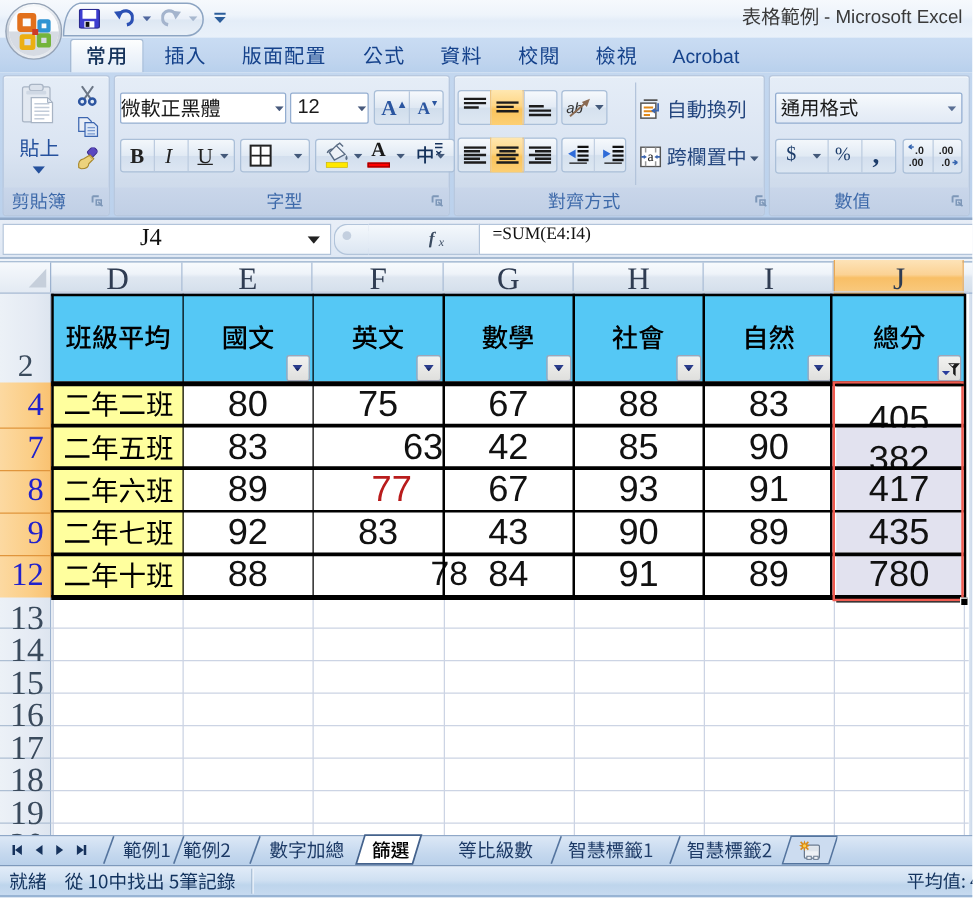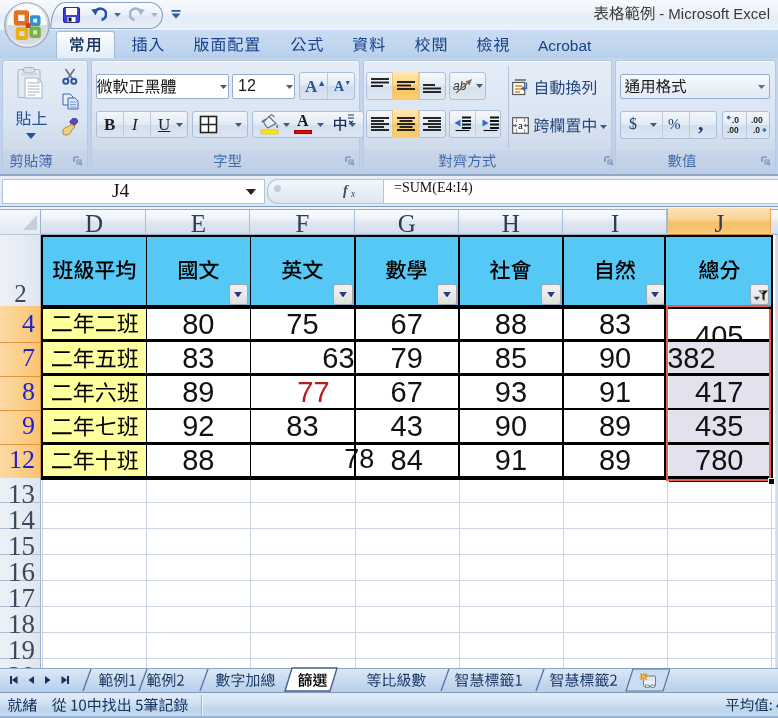--- a/index.html
+++ b/index.html
@@ -511,25 +511,25 @@
 <div class="ab" style="left:458.8px;top:307.5px;width:104.2px;height:32px;font-size:29px;color:#111;text-align:center">88</div>
 <div class="ab" style="left:563.0px;top:307.5px;width:104.2px;height:32px;font-size:29px;color:#111;text-align:center">83</div>
 <div class="ab" style="left:669.2px;top:307px;width:100.2px;height:33px;background:#fff"></div>
 <div class="ab" style="left:667.2px;top:320px;width:104.2px;height:32px;font-size:29px;color:#111;text-align:center">405</div>
 <div class="ab" style="left:42px;top:341px;width:104.5px;height:34px;background:#ffff9e"></div>
 <svg style="position:absolute;left:51.5px;top:347.8px;overflow:visible" width="85.8" height="20.3" viewBox="1.2 -18.6 85.8 20.3">
     <path d="M3.1 -15.3H18.9V-13.6H3.1ZM1.2 -2.3H20.8V-0.4H1.2Z M28.1 -18.6 29.8 -18.1Q29.2 -16.5 28.3 -15Q27.5 -13.5 26.5 -12.1Q25.6 -10.8 24.5 -9.9Q24.4 -10 24.1 -10.2Q23.9 -10.4 23.6 -10.6Q23.3 -10.8 23.1 -10.9Q24.2 -11.8 25.1 -13Q26 -14.2 26.8 -15.7Q27.6 -17.1 28.1 -18.6ZM27.8 -15.8H42V-14.2H27ZM26.7 -10.8H41.4V-9.3H28.3V-4.1H26.7ZM23 -4.9H43V-3.3H23ZM33.3 -15H35V1.8H33.3Z M46.6 -16.3H63.3V-14.7H46.6ZM45.2 -1.1H64.8V0.6H45.2ZM53.1 -15.8H54.9Q54.6 -13.9 54.3 -11.8Q54 -9.6 53.6 -7.5Q53.2 -5.4 52.9 -3.5Q52.6 -1.6 52.2 -0.1L50.4 -0.1Q50.8 -1.6 51.1 -3.5Q51.5 -5.5 51.9 -7.6Q52.2 -9.7 52.5 -11.8Q52.8 -13.9 53.1 -15.8ZM47.8 -9.9H60V-8.3H47.8ZM59.4 -9.9H59.6L59.9 -10L61.1 -9.9Q61.1 -8.9 61 -7.6Q60.9 -6.4 60.7 -5.1Q60.6 -3.7 60.5 -2.4Q60.3 -1.1 60.2 0L58.5 -0.1Q58.6 -1.3 58.8 -2.6Q58.9 -3.9 59 -5.2Q59.1 -6.6 59.2 -7.7Q59.3 -8.9 59.4 -9.7Z M78.9 -17H86.6V-15.4H78.9ZM77.8 -0.6H87.1V1H77.8ZM79.3 -8.9H86.2V-7.4H79.3ZM81.9 -16.4H83.5V0.2H81.9ZM76.7 -18.5H78.2V-9.1Q78.2 -7.4 78.1 -5.9Q77.9 -4.3 77.4 -3Q76.9 -1.6 76 -0.4Q75 0.8 73.5 1.8Q73.4 1.6 73.2 1.4Q73 1.1 72.8 0.9Q72.6 0.7 72.4 0.6Q73.8 -0.3 74.7 -1.3Q75.6 -2.4 76 -3.6Q76.4 -4.9 76.6 -6.2Q76.7 -7.6 76.7 -9.1ZM67 -16.9H73.9V-15.4H67ZM67.3 -9.8H73.3V-8.3H67.3ZM66.8 -1.7Q68.1 -1.9 69.9 -2.4Q71.7 -2.8 73.5 -3.3L73.7 -1.8Q72 -1.3 70.2 -0.9Q68.5 -0.5 67.1 -0.1ZM69.6 -16.3H71.1V-1.9L69.6 -1.6ZM73.6 -12.9 74.8 -13.4Q75.3 -12.7 75.7 -11.9Q76.1 -11.1 76.5 -10.3Q76.9 -9.5 77.1 -8.9L75.9 -8.3Q75.6 -9 75.3 -9.7Q74.9 -10.5 74.4 -11.4Q74 -12.2 73.6 -12.9Z" fill="#000"></path>
   </svg>
 <div class="ab" style="left:146.2px;top:342.0px;width:104.2px;height:32px;font-size:29px;color:#111;text-align:center">83</div>
 <div class="ab" style="left:250.4px;top:342.0px;width:104.2px;height:32px;font-size:29px;color:#111;text-align:right">63</div>
-<div class="ab" style="left:354.6px;top:342.0px;width:104.2px;height:32px;font-size:29px;color:#111;text-align:center">79</div>
+<div class="ab" style="left:354.6px;top:342.0px;width:104.2px;height:32px;font-size:29px;color:#111;text-align:center">42</div>
 <div class="ab" style="left:458.8px;top:342.0px;width:104.2px;height:32px;font-size:29px;color:#111;text-align:center">85</div>
 <div class="ab" style="left:563.0px;top:342.0px;width:104.2px;height:32px;font-size:29px;color:#111;text-align:center">90</div>
 <div class="ab" style="left:669.2px;top:342px;width:100.2px;height:32px;background:#e2e2ef"></div>
-<div class="ab" style="left:667.2px;top:342.0px;width:104.2px;height:32px;font-size:29px;color:#111;">382</div>
+<div class="ab" style="left:667.2px;top:352px;width:104.2px;height:32px;font-size:29px;color:#111;text-align:center">382</div>
 <div class="ab" style="left:42px;top:375px;width:104.5px;height:34px;background:#ffff9e"></div>
 <svg style="position:absolute;left:51.5px;top:381.8px;overflow:visible" width="85.8" height="20.3" viewBox="1.2 -18.6 85.8 20.3">
     <path d="M3.1 -15.3H18.9V-13.6H3.1ZM1.2 -2.3H20.8V-0.4H1.2Z M28.1 -18.6 29.8 -18.1Q29.2 -16.5 28.3 -15Q27.5 -13.5 26.5 -12.1Q25.6 -10.8 24.5 -9.9Q24.4 -10 24.1 -10.2Q23.9 -10.4 23.6 -10.6Q23.3 -10.8 23.1 -10.9Q24.2 -11.8 25.1 -13Q26 -14.2 26.8 -15.7Q27.6 -17.1 28.1 -18.6ZM27.8 -15.8H42V-14.2H27ZM26.7 -10.8H41.4V-9.3H28.3V-4.1H26.7ZM23 -4.9H43V-3.3H23ZM33.3 -15H35V1.8H33.3Z M45.3 -12.7H64.8V-11H45.3ZM50.8 -8.4 52.6 -7.8Q51.8 -6.1 50.8 -4.4Q49.8 -2.7 48.7 -1.1Q47.6 0.4 46.6 1.6Q46.4 1.5 46.1 1.2Q45.8 1 45.5 0.8Q45.2 0.6 45 0.5Q46 -0.6 47.1 -2.1Q48.1 -3.5 49.1 -5.2Q50.1 -6.8 50.8 -8.4ZM57.3 -7.8 58.8 -8.6Q59.6 -7.5 60.5 -6.3Q61.3 -5.1 62.2 -3.8Q63 -2.6 63.7 -1.5Q64.4 -0.3 64.9 0.5L63.2 1.5Q62.8 0.6 62.1 -0.5Q61.4 -1.7 60.6 -2.9Q59.8 -4.2 58.9 -5.5Q58.1 -6.7 57.3 -7.8ZM52.9 -17.8 54.6 -18.4Q55 -17.7 55.4 -16.8Q55.8 -16 56.2 -15.2Q56.6 -14.4 56.8 -13.8L55 -13.1Q54.8 -13.7 54.5 -14.5Q54.1 -15.3 53.7 -16.2Q53.3 -17.1 52.9 -17.8Z M78.9 -17H86.6V-15.4H78.9ZM77.8 -0.6H87.1V1H77.8ZM79.3 -8.9H86.2V-7.4H79.3ZM81.9 -16.4H83.5V0.2H81.9ZM76.7 -18.5H78.2V-9.1Q78.2 -7.4 78.1 -5.9Q77.9 -4.3 77.4 -3Q76.9 -1.6 76 -0.4Q75 0.8 73.5 1.8Q73.4 1.6 73.2 1.4Q73 1.1 72.8 0.9Q72.6 0.7 72.4 0.6Q73.8 -0.3 74.7 -1.3Q75.6 -2.4 76 -3.6Q76.4 -4.9 76.6 -6.2Q76.7 -7.6 76.7 -9.1ZM67 -16.9H73.9V-15.4H67ZM67.3 -9.8H73.3V-8.3H67.3ZM66.8 -1.7Q68.1 -1.9 69.9 -2.4Q71.7 -2.8 73.5 -3.3L73.7 -1.8Q72 -1.3 70.2 -0.9Q68.5 -0.5 67.1 -0.1ZM69.6 -16.3H71.1V-1.9L69.6 -1.6ZM73.6 -12.9 74.8 -13.4Q75.3 -12.7 75.7 -11.9Q76.1 -11.1 76.5 -10.3Q76.9 -9.5 77.1 -8.9L75.9 -8.3Q75.6 -9 75.3 -9.7Q74.9 -10.5 74.4 -11.4Q74 -12.2 73.6 -12.9Z" fill="#000"></path>
   </svg>
 <div class="ab" style="left:146.2px;top:376.0px;width:104.2px;height:32px;font-size:29px;color:#111;text-align:center">89</div>
 <div class="ab" style="left:250.4px;top:376.0px;width:126px;height:32px;font-size:29px;color:#b91c1c;text-align:center">77</div>
 <div class="ab" style="left:354.6px;top:376.0px;width:104.2px;height:32px;font-size:29px;color:#111;text-align:center">67</div>
 <div class="ab" style="left:458.8px;top:376.0px;width:104.2px;height:32px;font-size:29px;color:#111;text-align:center">93</div>
 <div class="ab" style="left:563.0px;top:376.0px;width:104.2px;height:32px;font-size:29px;color:#111;text-align:center">91</div>
 <div class="ab" style="left:669.2px;top:376px;width:100.2px;height:32px;background:#e2e2ef"></div>

